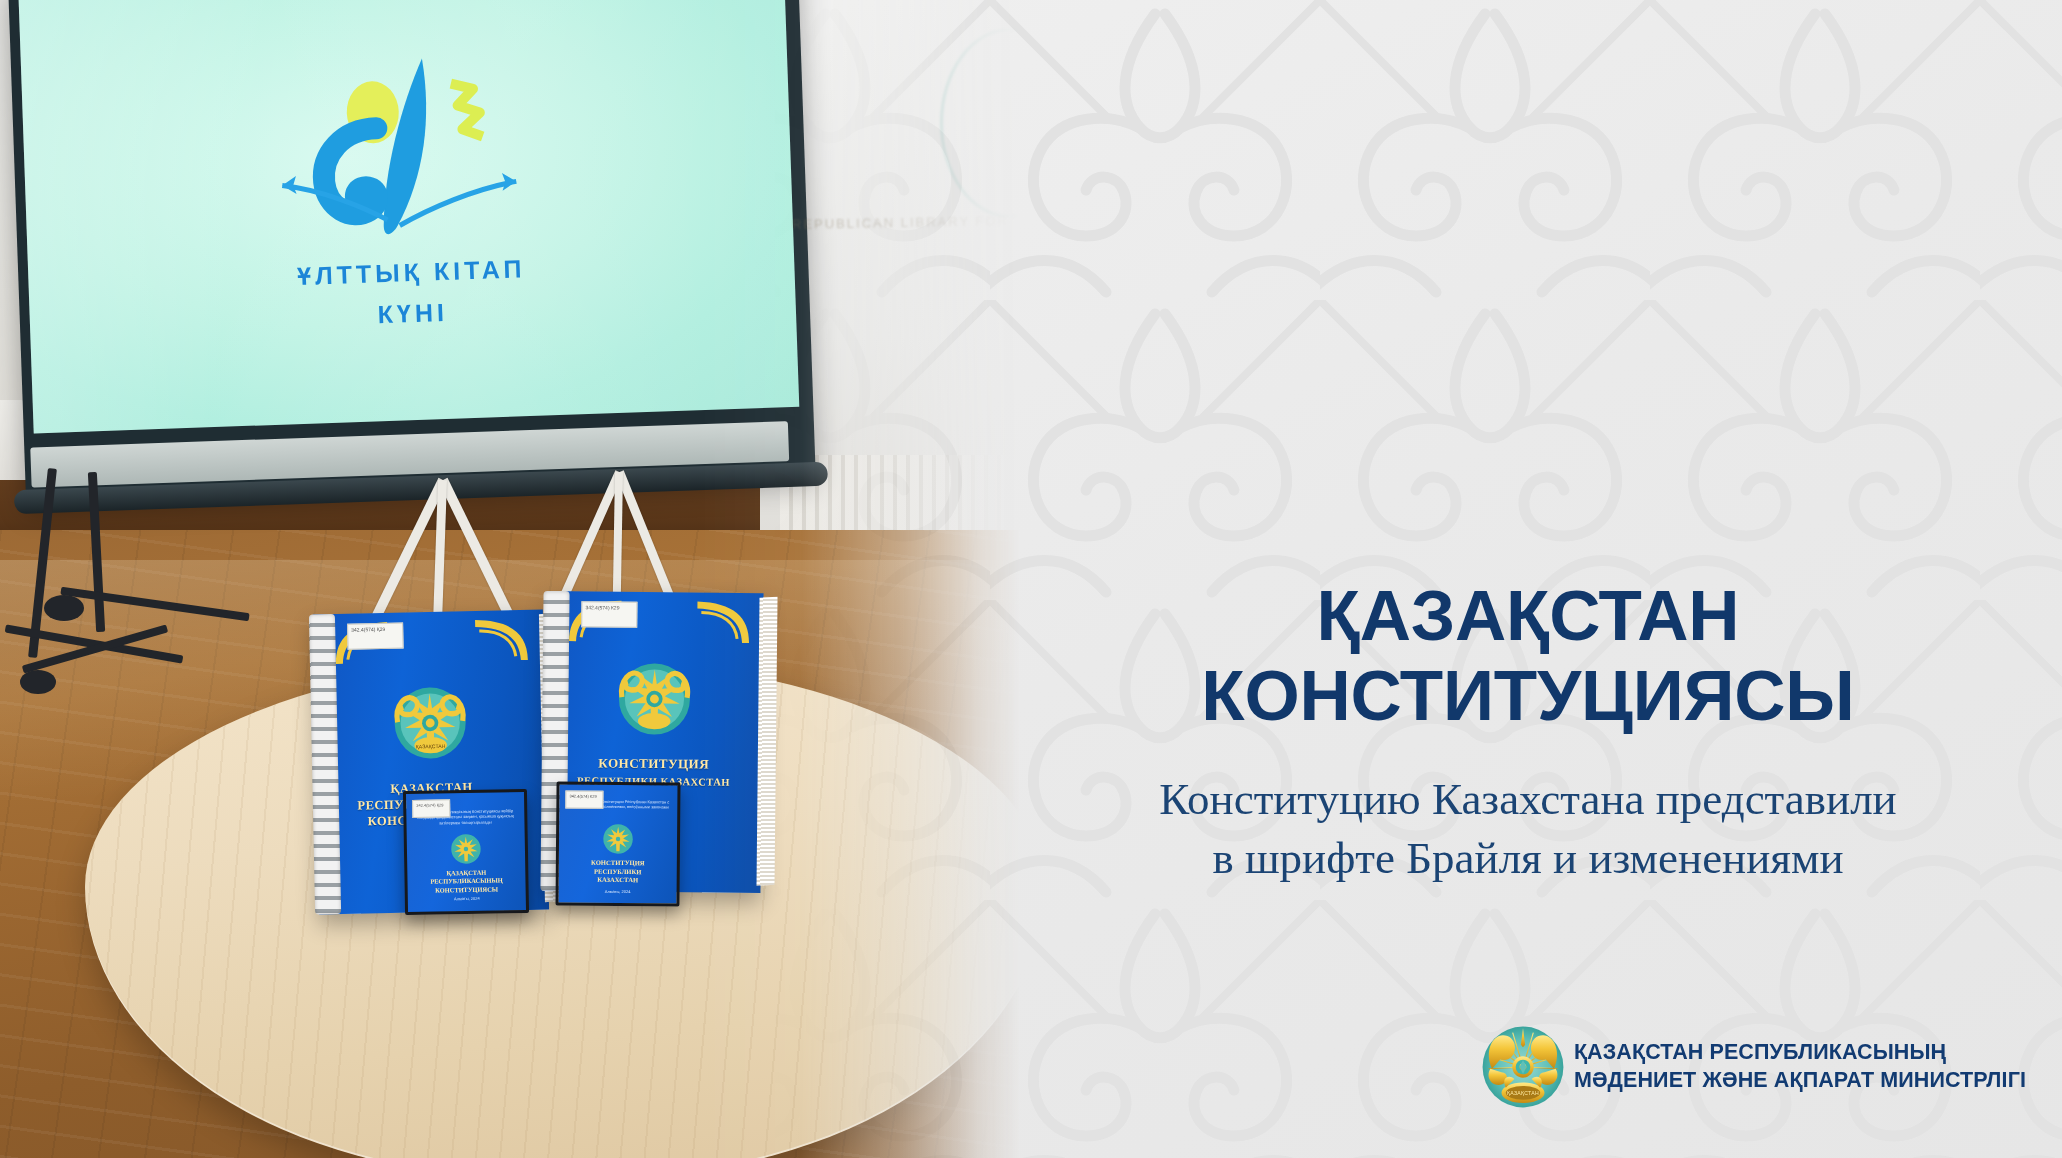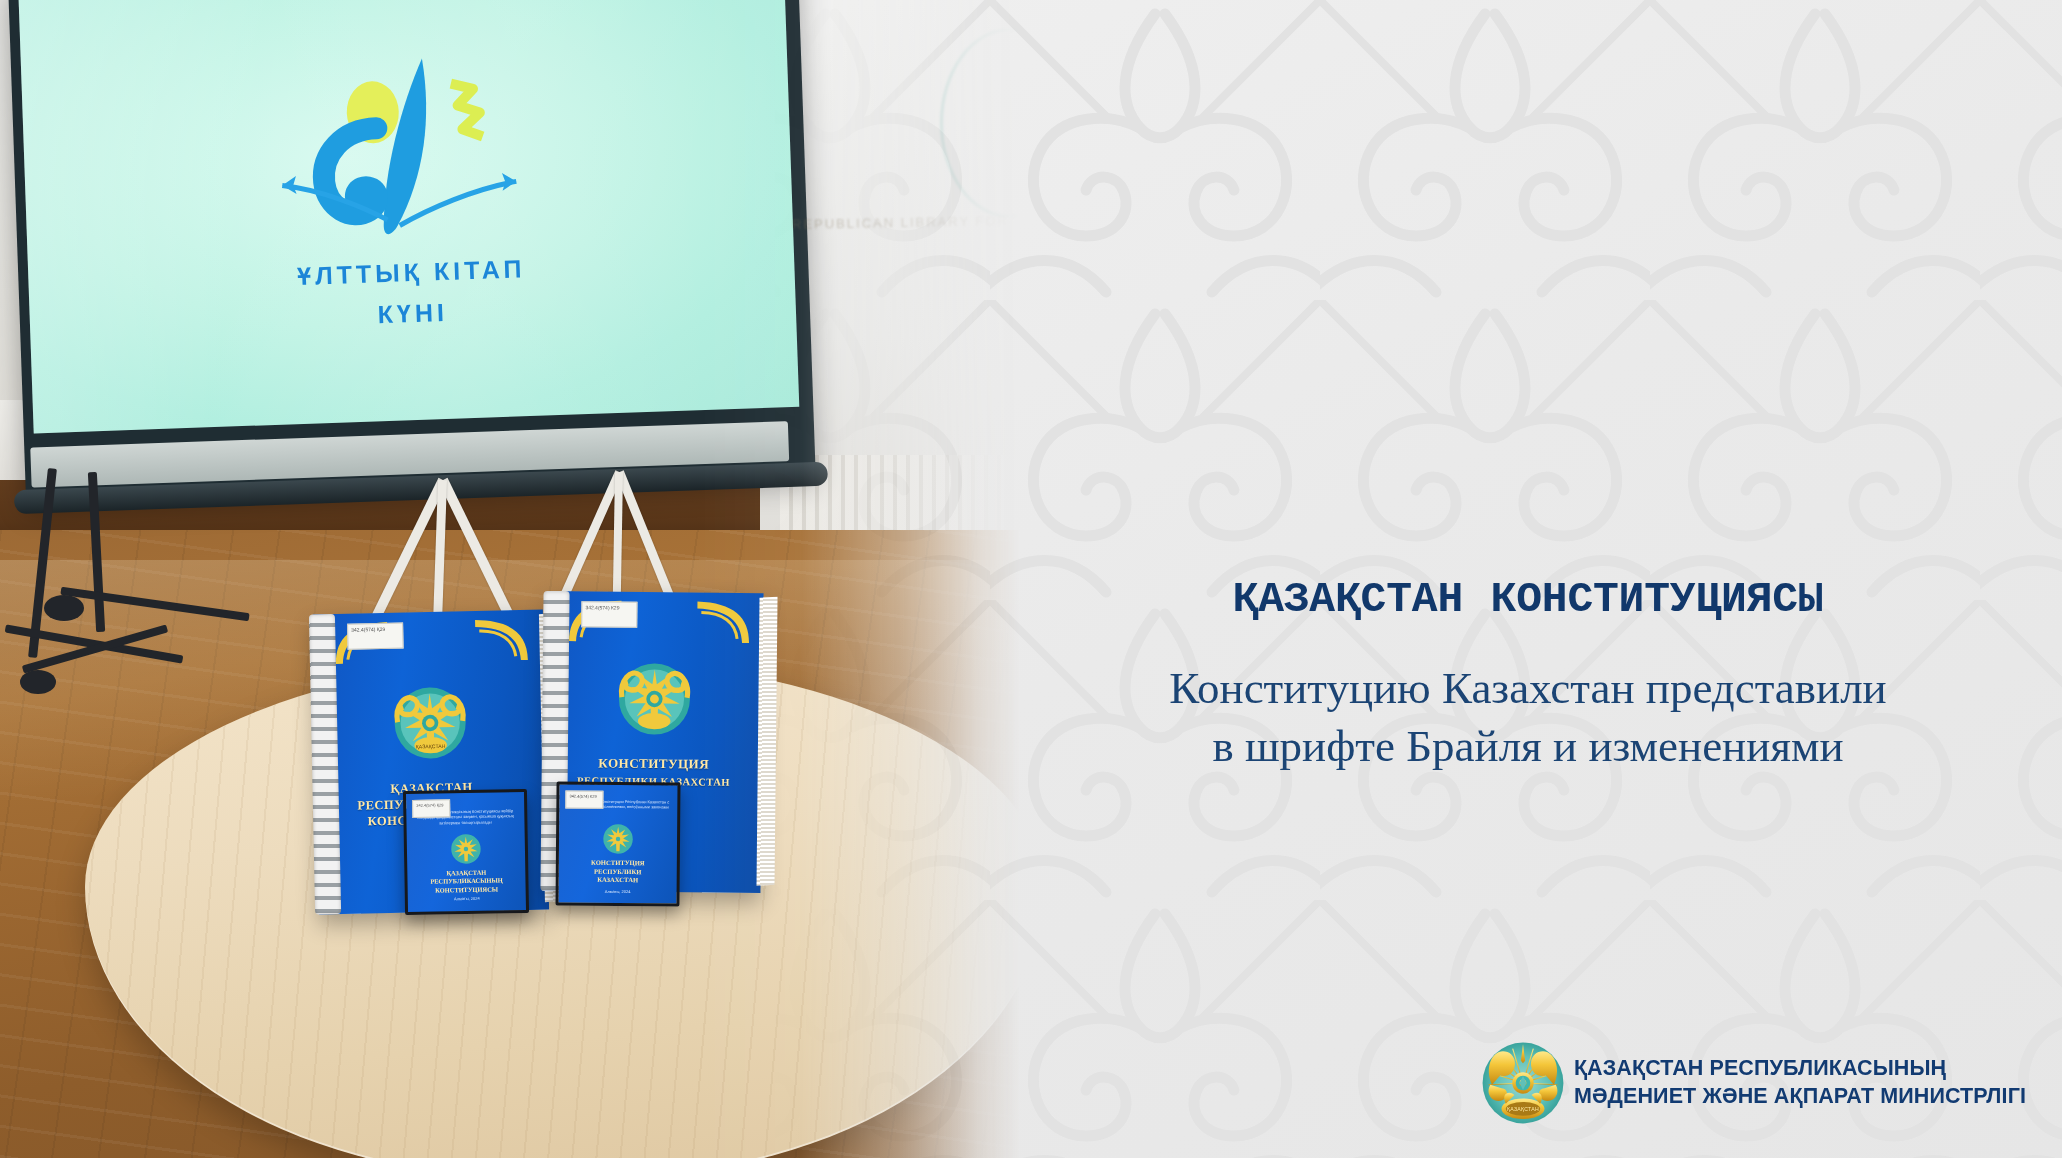--- a/index.html
+++ b/index.html
@@ -157,43 +157,43 @@
   
   .content{
     position:absolute; left:1010px; top:0; width:1052px; height:1158px; z-index:10;
     display:flex; flex-direction:column; justify-content:flex-start;
     padding:0 36px 0 20px;
   }
   .headline{
     margin-top:576px;
     text-align:center;
     color:#11386b;
-    font-family:Liberation Mono, monospace;
+    font-family:Liberation Sans, sans-serif;
     font-weight:700;
-    font-size:43px;
+    font-size:71px;
     line-height:1.13;
     letter-spacing:-0.2px;
     text-transform:uppercase;
     word-spacing:2px;
   }
   .subline{
     margin-top:34px;
     text-align:center;
     color:#1b4474;
     font-family:"Liberation Serif", serif;
     font-weight:400;
     font-size:45px;
     line-height:1.30;
   }
   .sub-l1{ display:block; }
   .sub-l2{ display:block; }
 
   
   .ministry{
-    position:absolute; right:36px; bottom:32px; z-index:12;
+    position:absolute; right:36px; bottom:48px; z-index:12;
     display:flex; align-items:center; gap:8px;
   }
   .ministry .emblem{ width:86px; height:86px; flex:0 0 86px; }
   .ministry .mtxt{
     color:#123b72; font-family:"Liberation Sans", sans-serif;
     font-weight:700; font-size:21.5px; line-height:1.30; letter-spacing:.1px;
     text-transform:uppercase; white-space:nowrap;
   }
 
   
@@ -426,21 +426,21 @@
     </div>
   </div>
 
   <div class="content">
 
     <div class="headline">
       <div>ҚАЗАҚСТАН КОНСТИТУЦИЯСЫ</div>
     </div>
 
     <div class="subline">
-      <span class="sub-l1">Конституцию Казахстан представили</span>
+      <span class="sub-l1">Конституцию Казахстана представили</span>
       <span class="sub-l2">в шрифте Брайля и изменениями</span>
     </div>
 
   </div>
 
   <div class="ministry">
     <div class="emblem">
       <svg viewBox="0 0 100 100" style="width:100%;height:100%;">
         <defs>
           <radialGradient id="shanyrak" cx="50%" cy="50%" r="55%">

